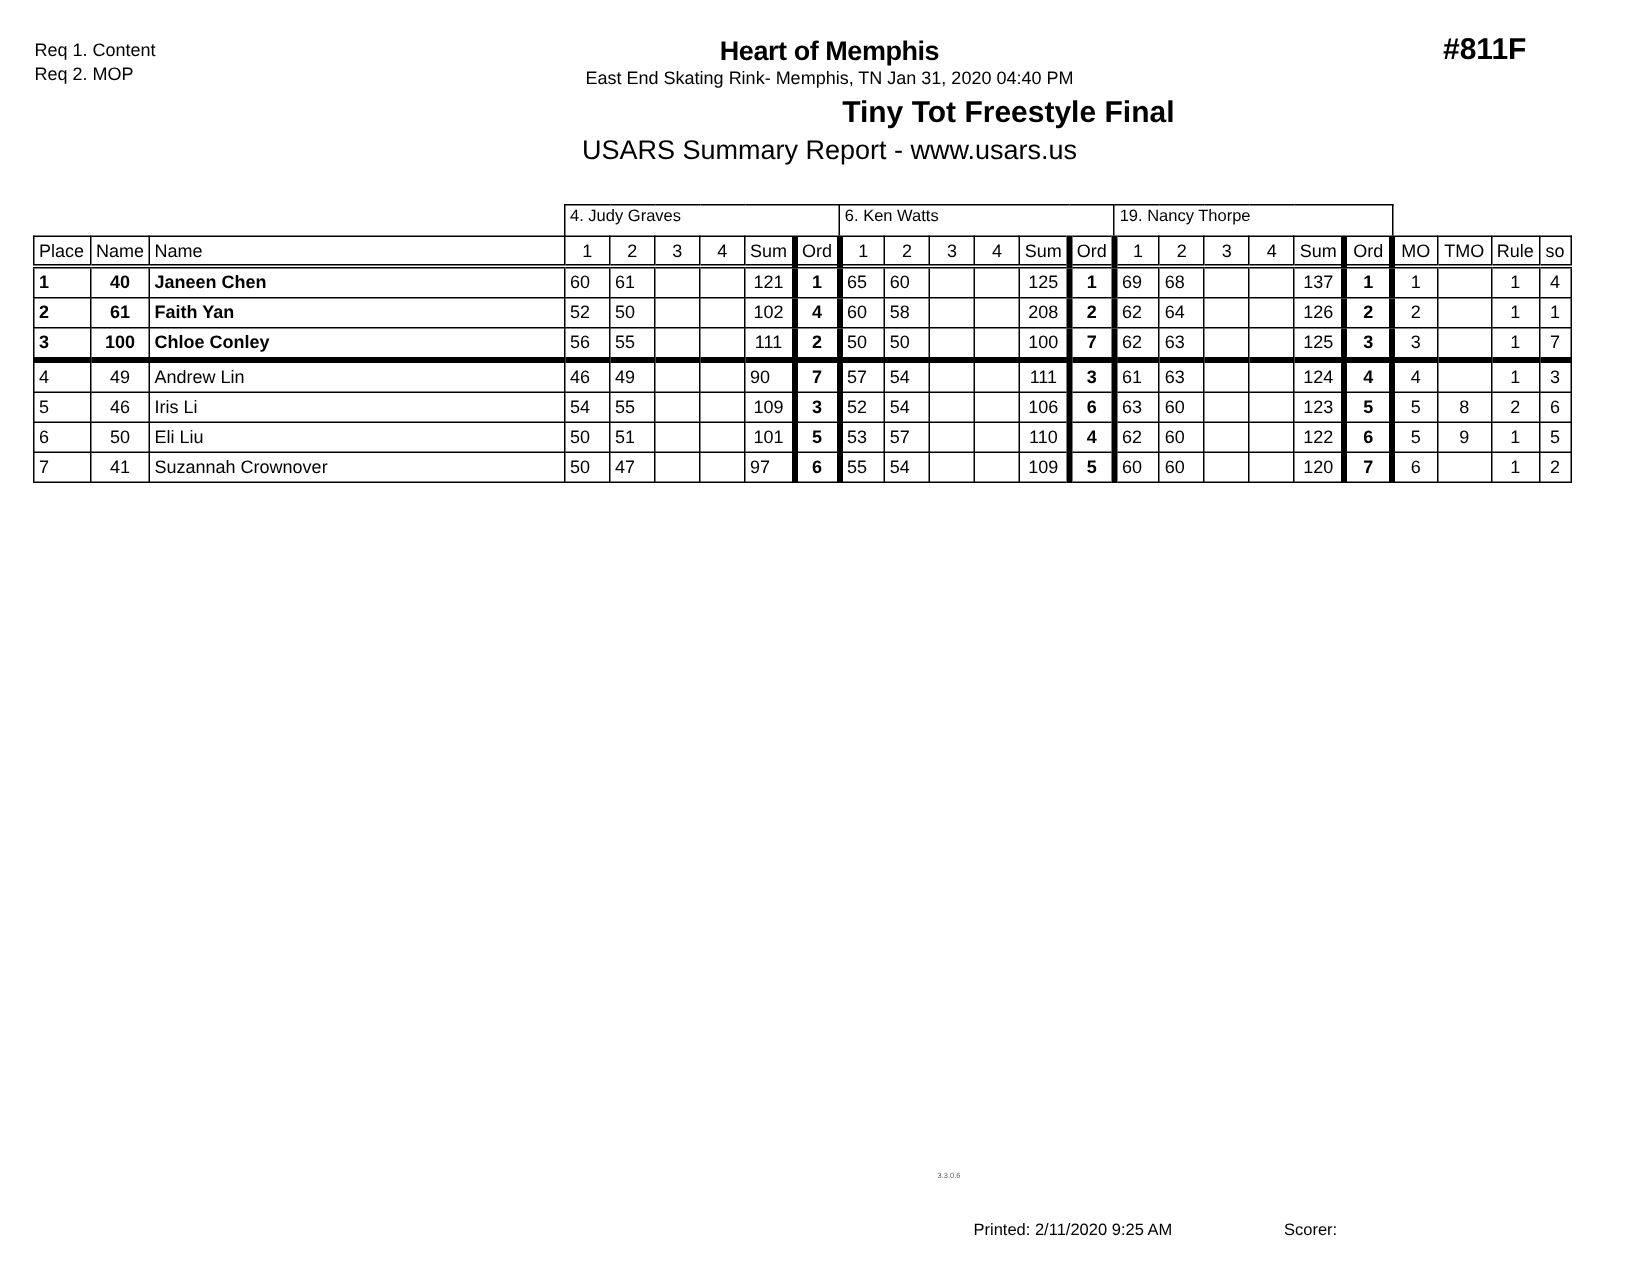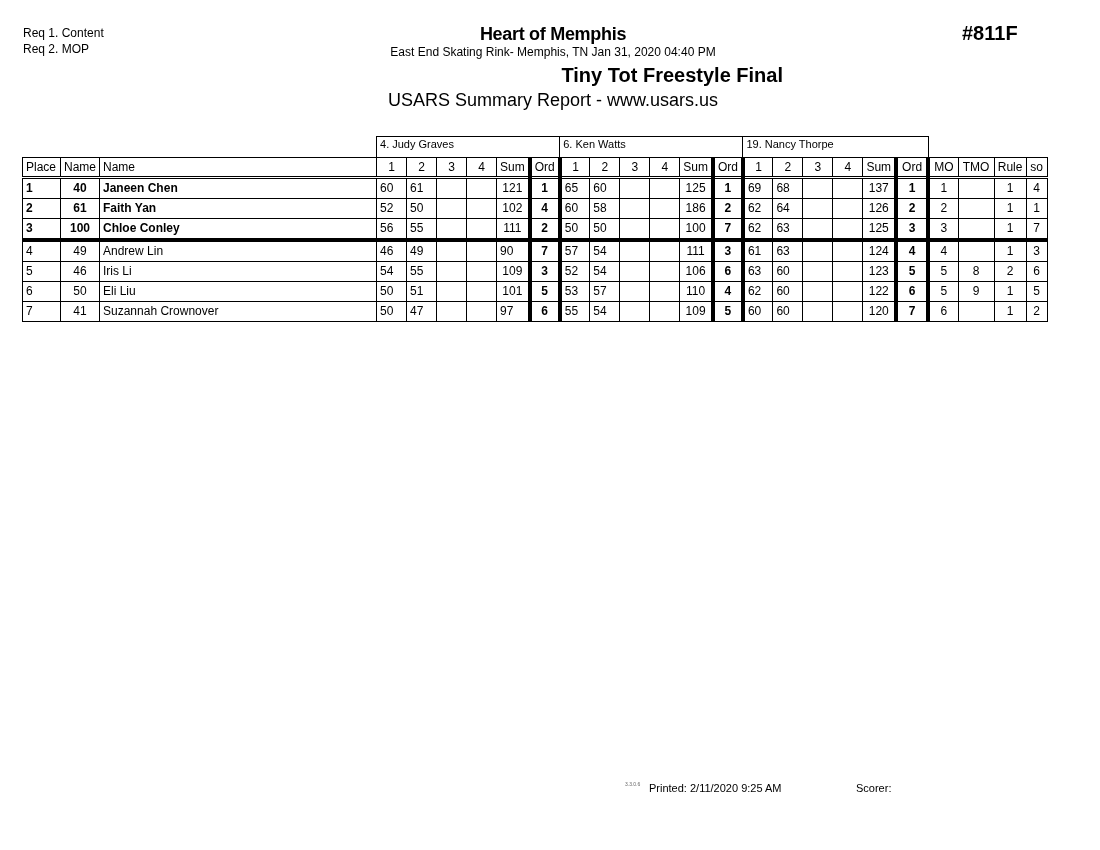--- a/index.html
+++ b/index.html
@@ -16,21 +16,21 @@
   table.grid tr.judges td { height:20px; vertical-align:top; line-height:14px; font-size:11px;margin-top:16px; }
   table.grid tr.judges td.blank { border:none; }
   table.grid tr.hdr td { height:18px; line-height:18px; }
   table.grid tr.hdr td { border-bottom:3px double #000; }
   .c { text-align:center; }
   .r { text-align:center; }
   .b { font-weight:bold; }
   .thickL { border-left:4px solid #000 !important; }
   .thickR { border-right:4px solid #000 !important; }
   tr.cut td { border-bottom:4px solid #000 !important; }
-  .footer { top:782px; font-size:11px; }
+  .footer { top:814px; font-size:11px; }
   .ver { top:781px; left:625px; font-size:5px; color:#666; }
 </style>
 </head>
 <body>
 
 <div class="abs req" style="top:25px">Req 1.  Content</div>
 <div class="abs req" style="top:41px">Req 2.  MOP</div>
 
 <div class="abs t1" style="text-align:center">Heart of Memphis</div>
 <div class="abs t2" style="text-align:center">East End Skating Rink- Memphis, TN  Jan 31, 2020  04:40 PM</div>
@@ -135,21 +135,21 @@
         <td>52</td>
         <td>50</td>
         <td></td>
         <td></td>
         <td class="r">102</td>
         <td class="c b thickL thickR">4</td>
         <td class="thickL">60</td>
         <td>58</td>
         <td></td>
         <td></td>
-        <td class="r">186</td>
+        <td class="r">208</td>
         <td class="c b thickL thickR">2</td>
         <td class="thickL">62</td>
         <td>64</td>
         <td></td>
         <td></td>
         <td class="r">126</td>
         <td class="c b thickL thickR">2</td>
         <td class="c thickL">2</td>
         <td class="c"></td>
         <td class="c">1</td>

